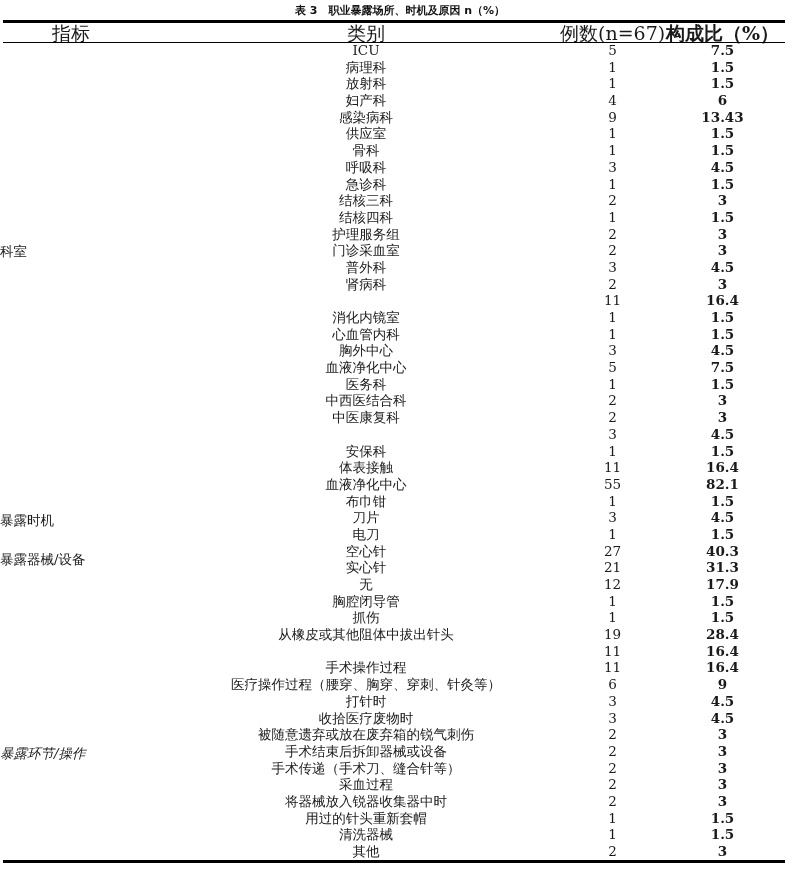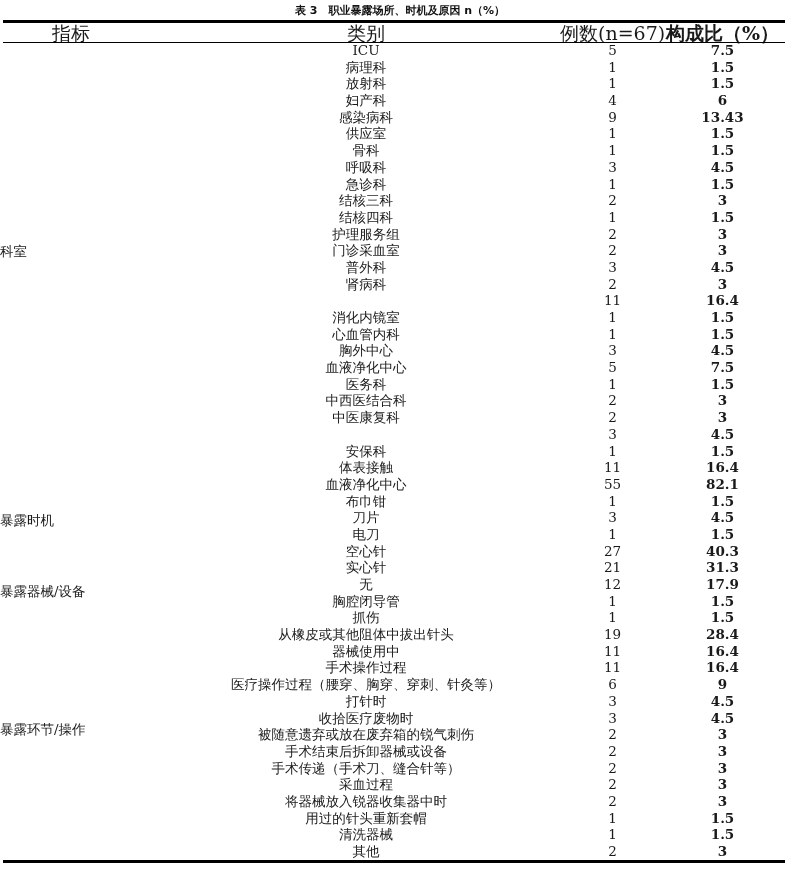--- a/index.html
+++ b/index.html
@@ -45,22 +45,22 @@
   <div class="cell c-ind">指标</div>
   <div class="cell c-cat">类别</div>
   <div class="cell c-n">例数(n=67)</div>
   <div class="cell c-pct">构成比（%）</div>
 </div>
 
 <div class="rule-thin" style="top:42px;"></div>
 
 <div class="group-label" style="top:242px;">科室</div>
 <div class="group-label" style="top:467px;margin-top:44px;">暴露时机</div>
-<div class="group-label" style="top:550px;margin-top:32px;">暴露器械/设备</div>
-<div class="group-label" style="top:720px;">暴露环节/操作</div>
+<div class="group-label" style="top:550px;">暴露器械/设备</div>
+<div class="group-label" style="top:744px;font-style:italic;">暴露环节/操作</div>
 
 <div class="body-rows" id="tbody">
     <div class="row">
       <div class="cell c-cat">ICU</div>
       <div class="cell c-n">5</div>
       <div class="cell c-pct">7.5</div>
     </div>
     <div class="row">
       <div class="cell c-cat">病理科</div>
       <div class="cell c-n">1</div>
@@ -228,21 +228,20 @@
       <div class="cell c-cat">抓伤</div>
       <div class="cell c-n">1</div>
       <div class="cell c-pct">1.5</div>
     </div>
     <div class="row">
       <div class="cell c-cat">从橡皮或其他阻体中拔出针头</div>
       <div class="cell c-n">19</div>
       <div class="cell c-pct">28.4</div>
     </div>
     <div class="row">
-      <div class="cell c-cat">器械使用中</div>
       <div class="cell c-n">11</div>
       <div class="cell c-pct">16.4</div>
     </div>
     <div class="row">
       <div class="cell c-cat">手术操作过程</div>
       <div class="cell c-n">11</div>
       <div class="cell c-pct">16.4</div>
     </div>
     <div class="row">
       <div class="cell c-cat">医疗操作过程（腰穿、胸穿、穿刺、针灸等）</div>

